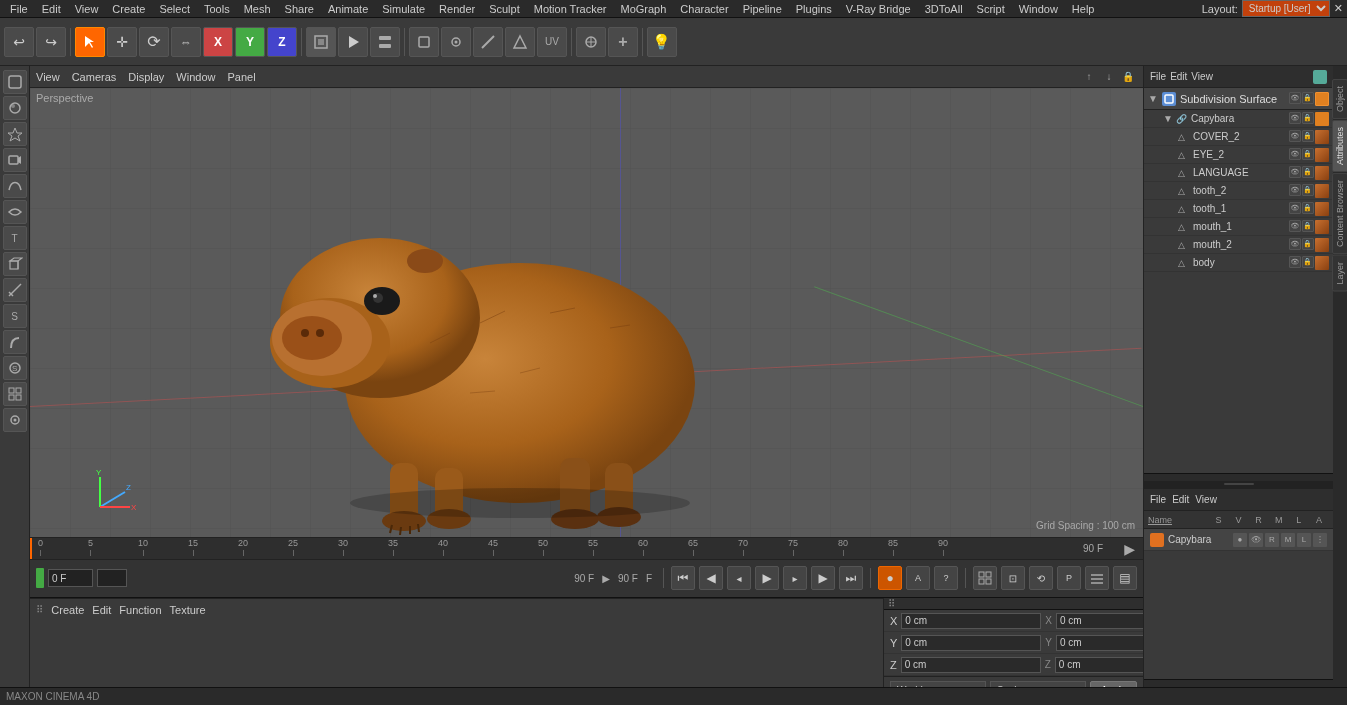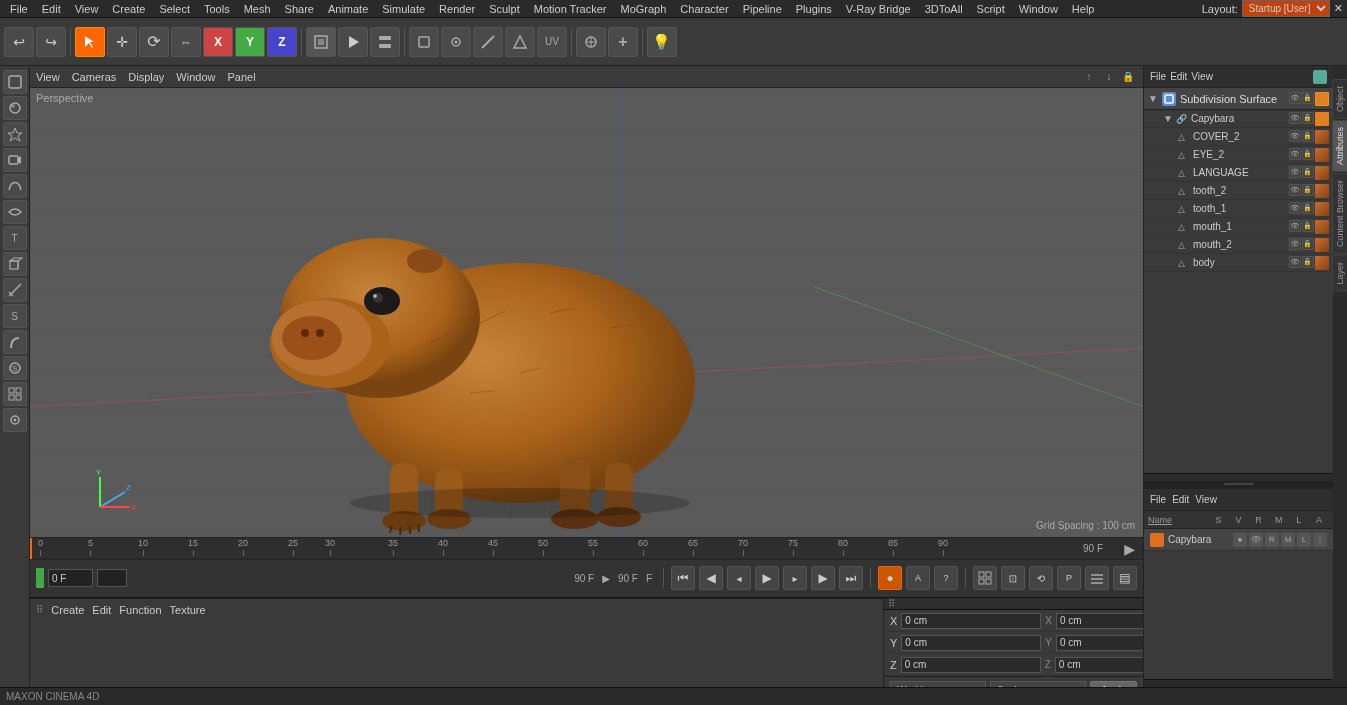--- a/index.html
+++ b/index.html
@@ -912,21 +912,21 @@
             <div class="tick-line"></div>
           </div>
         <div class="timeline-tick" style="left:208px;">
             <span>20</span>
             <div class="tick-line"></div>
           </div>
         <div class="timeline-tick" style="left:258px;">
             <span>25</span>
             <div class="tick-line"></div>
           </div>
-        <div class="timeline-tick" style="left:295px;">
+        <div class="timeline-tick" style="left:308px;">
             <span>30</span>
             <div class="tick-line"></div>
           </div>
         <div class="timeline-tick" style="left:358px;">
             <span>35</span>
             <div class="tick-line"></div>
           </div>
         <div class="timeline-tick" style="left:408px;">
             <span>40</span>
             <div class="tick-line"></div>

